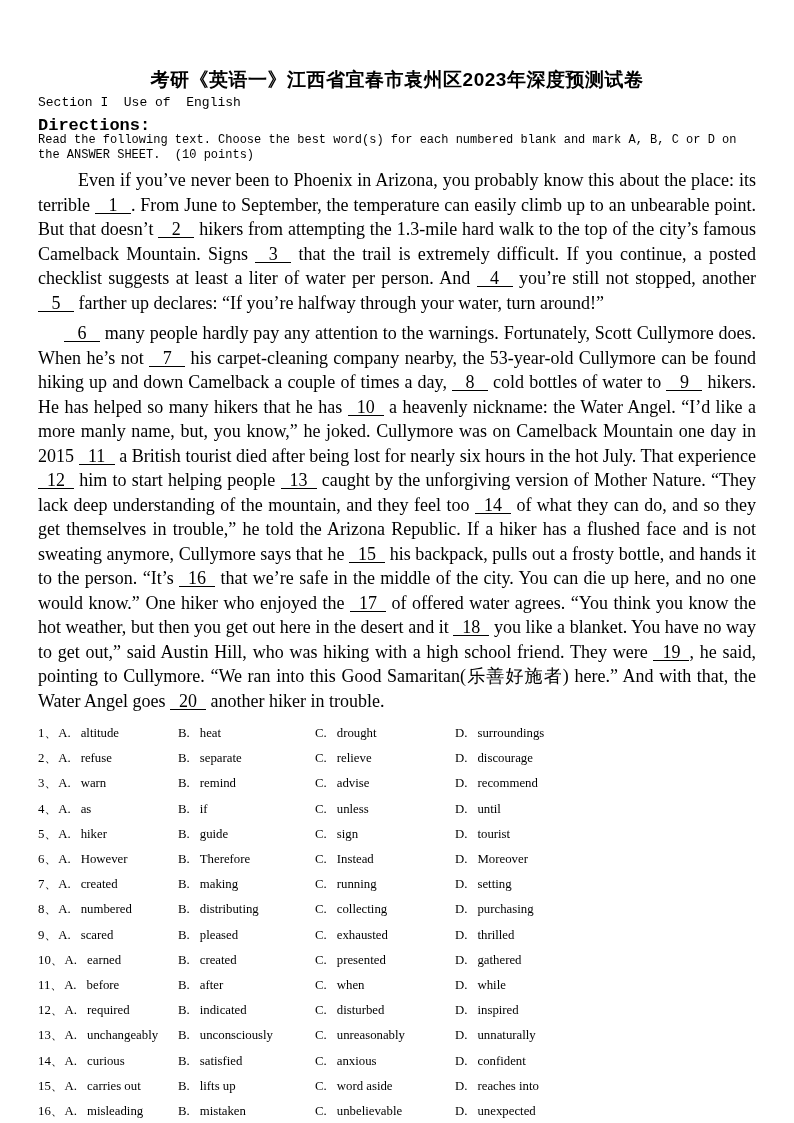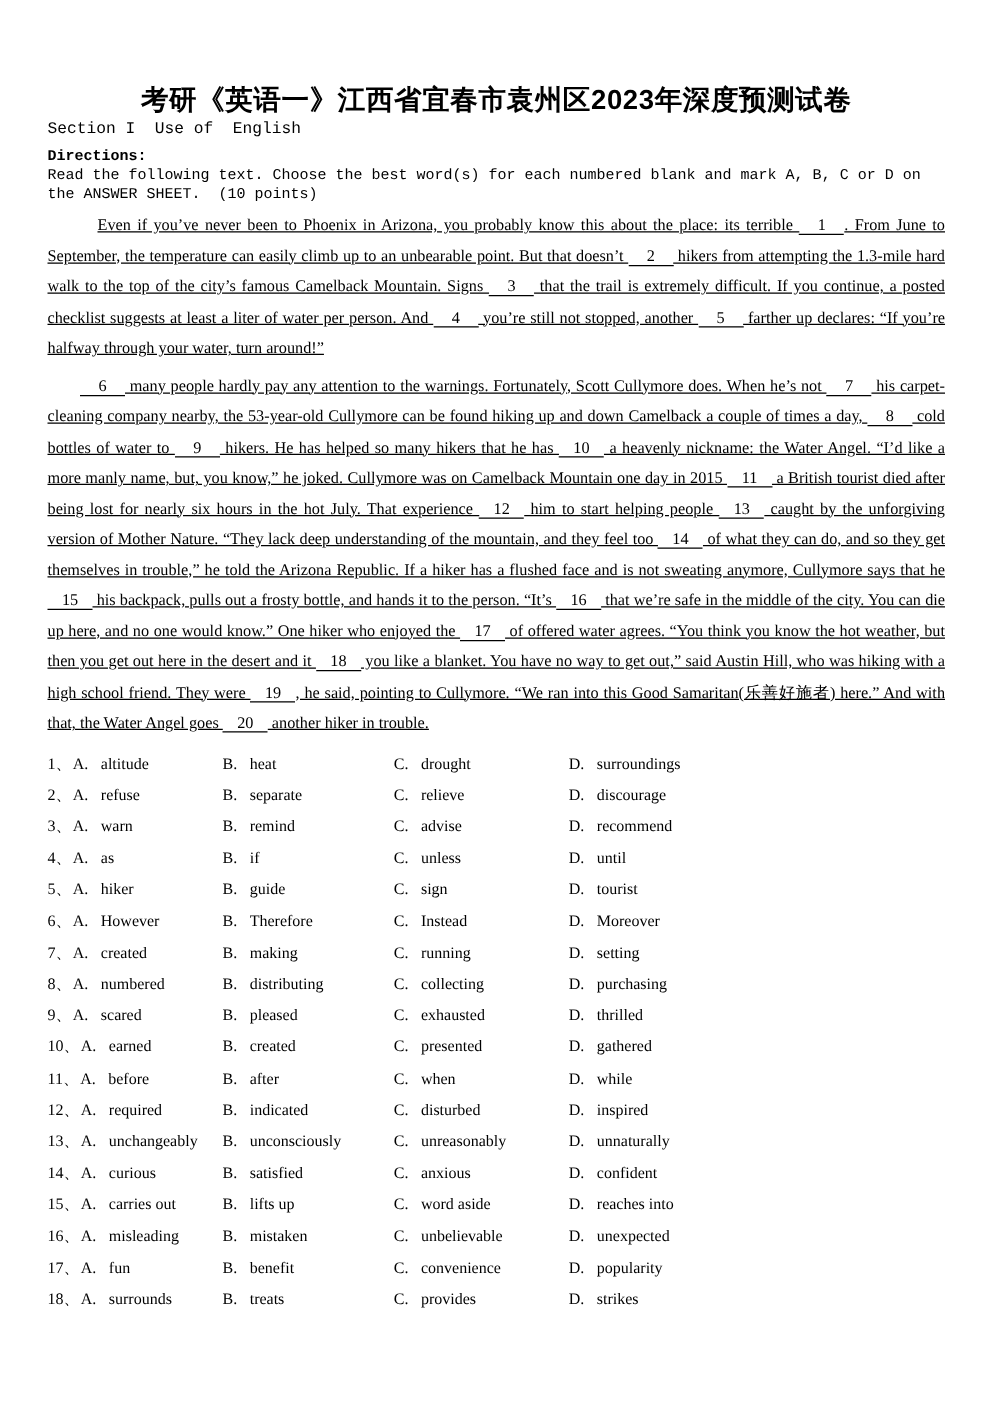--- a/index.html
+++ b/index.html
@@ -15,52 +15,51 @@
     background: #ffffff;
     box-sizing: border-box;
     padding: 68px 38px 0 38px;
     font-family: "Liberation Serif", serif;
     color: #000000;
     overflow: hidden;
   }
   .doc-title {
     margin: 0;
     font-family: "Liberation Sans", sans-serif;
-    font-size: 22px;
+    font-size: 19px;
     font-weight: bold;
     text-align: center;
     line-height: 24px;
     letter-spacing: 0.5px;
   }
   .section-heading {
     margin-top: 3px;
     font-family: "Liberation Mono", monospace;
     font-size: 13px;
     white-space: pre-wrap;
     line-height: 16px;
   }
   .directions-label {
     margin-top: 7px;
     font-family: "Liberation Mono", monospace;
     font-weight: bold;
-    font-size: 12px;
+    font-size: 17px;
     line-height: 15px;
   }
   .directions-text {
     font-family: "Liberation Mono", monospace;
     font-size: 12px;
     line-height: 15px;
     white-space: pre-wrap;
   }
   .passage p {
     margin: 0;
-    font-size: 13px;
+    font-size: 18px;
     line-height: 24.5px;
     text-align: justify;
-    text-decoration: underline;
   }
   .passage p.para-0 { text-indent: 40px; margin-top: 5px; }
   .passage p.para-1 { text-indent: 26px; margin-top: 6px; }
   .blank {
     display: inline-block;
     min-width: 30px;
     padding: 0 3px;
     text-align: center;
     border-bottom: 1.3px solid #000;
     line-height: 15px;

